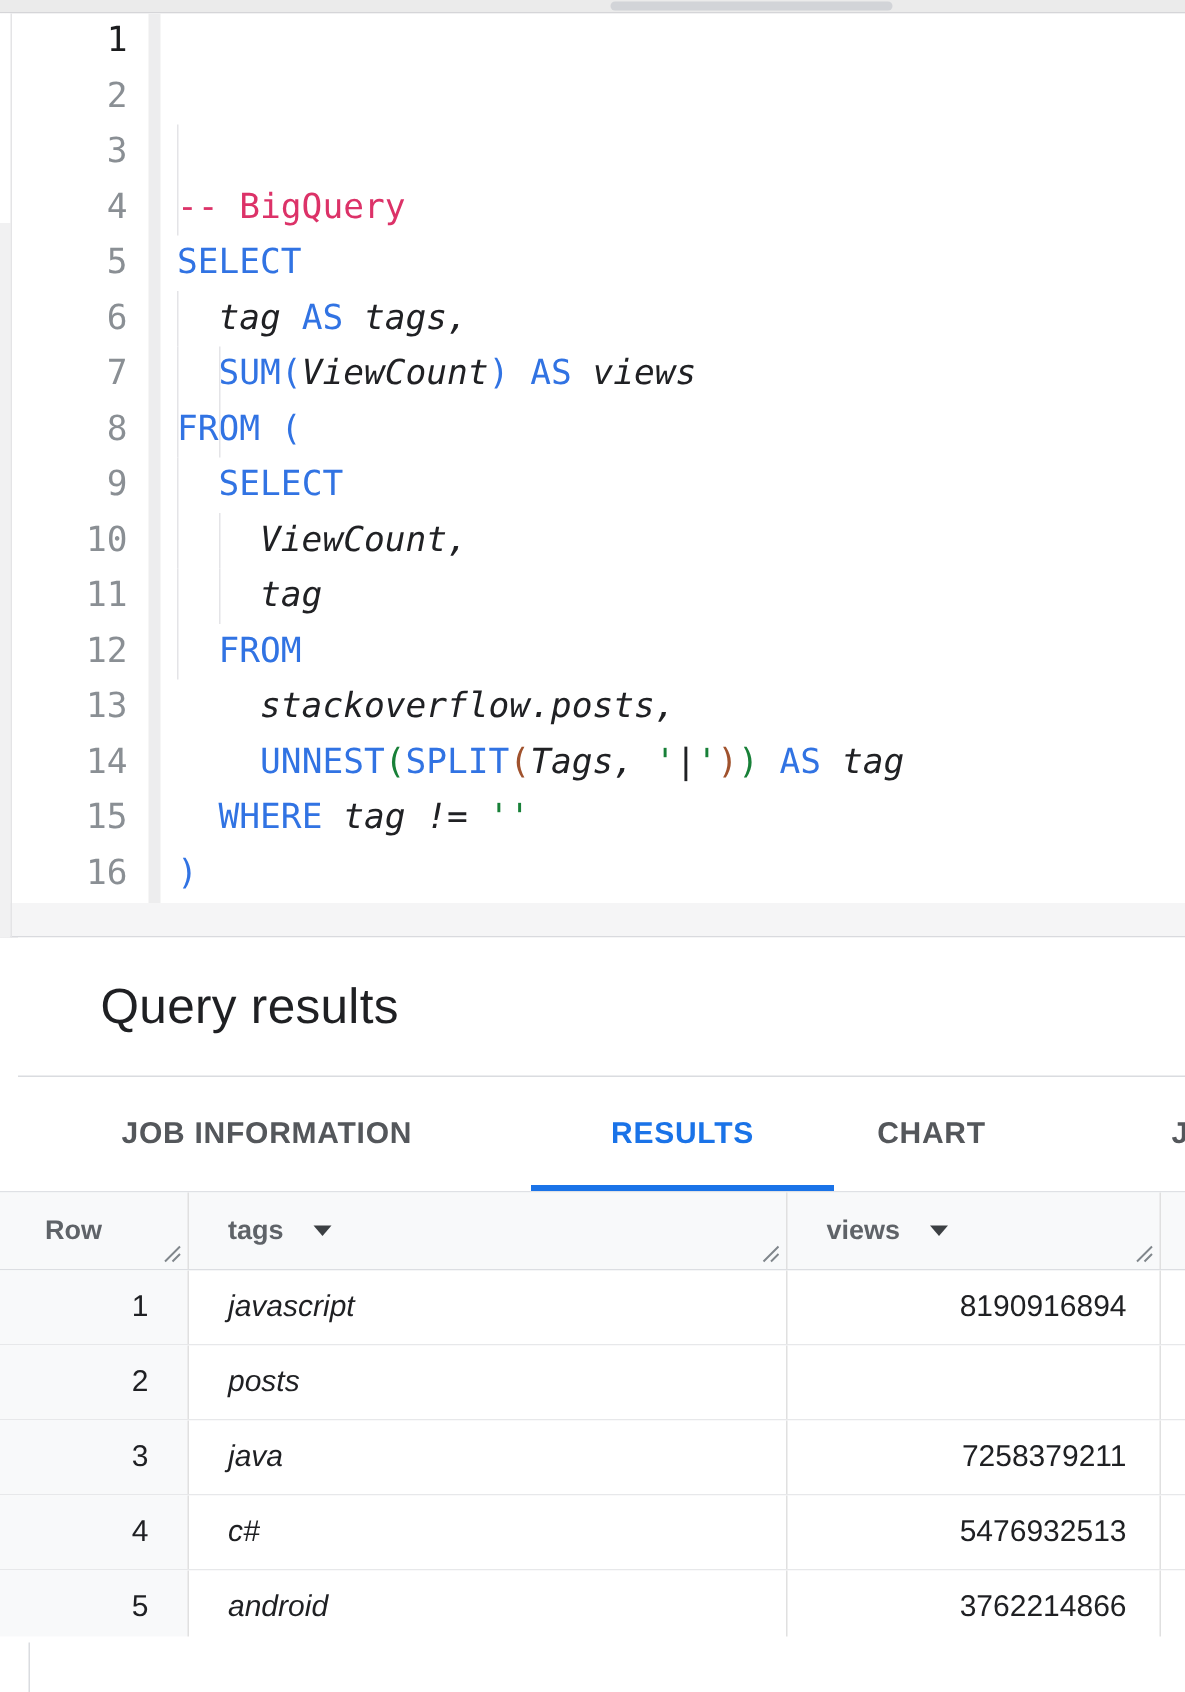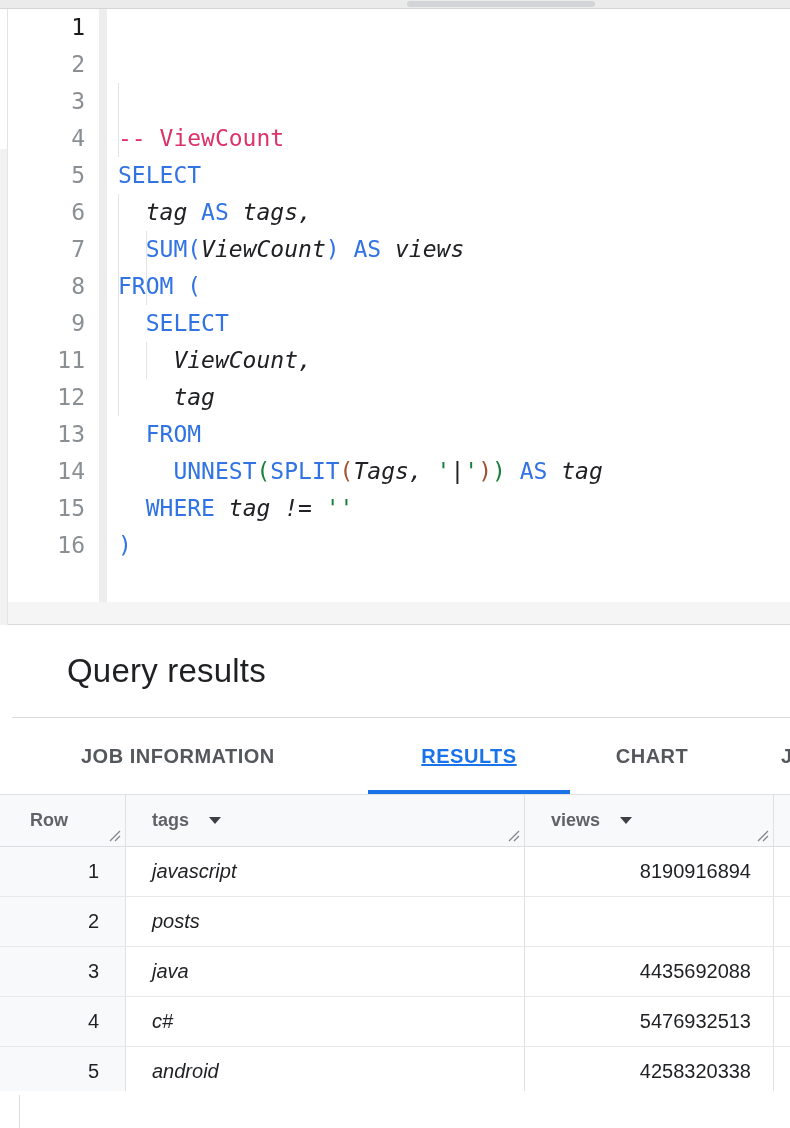--- a/index.html
+++ b/index.html
@@ -40,24 +40,24 @@
   .qr-head{position:absolute;left:12px;top:625px;width:782px;height:92px;background:#fff;
           border-bottom:1px solid #dadce0;display:flex;align-items:center;}
   .qr-head h1{margin:0 0 0 55px;font-size:33px;font-weight:400;color:#1f2023;letter-spacing:.2px;}
 
   
   .tabs{position:absolute;left:0;top:718px;width:790px;height:76px;background:#fff;
           border-bottom:1px solid #dfe1e5;}
   .tab{position:absolute;top:0;height:76px;display:flex;align-items:center;justify-content:center;
           font-size:20px;font-weight:700;letter-spacing:.5px;color:#54575b;cursor:pointer;margin-left:24px;}
   .tab-job{left:57px;}
-  .tab-results{left:344px;width:202px;color:var(--c-accent,#1a73e8);text-decoration:underline;}
+  .tab-results{left:330px;width:202px;color:var(--c-accent,#1a73e8);}
   .tab-results .underline{position:absolute;left:0;right:0;bottom:0;height:4px;
           background:var(--c-accent,#1a73e8);}
-  .tab-chart{left:563px;width:130px;}
+  .tab-chart{left:532px;width:130px;}
   .tab-js{left:757px;width:80px;justify-content:flex-start;}
 
   
   .table{position:absolute;left:0;top:795px;width:790px;}
   .thead,.tr{display:grid;grid-template-columns:126px 399px 249px 1fr;}
   .thead{height:51px;background:#f8f9fa;border-bottom:1px solid #dcdee2;}
   .tr{height:49px;background:#fff;border-bottom:1px solid #e7e8ea;}
   .th{position:relative;display:flex;align-items:center;font-size:18px;font-weight:700;
           color:#5f6368;}
   .th,.td{box-sizing:border-box;}
@@ -84,21 +84,21 @@
 
   <div class="topbar">
     <div class="pill"></div>
   </div>
 
   <div class="editor">
     <div class="gutter-band"></div>
     <div>
   <div class="code-line">
     <span class="ln active">1</span>
-    <span class="lt"><span class="t-c">-- ViewCount</span></span>
+    <span class="lt"><span class="t-c">-- BigQuery</span></span>
   </div>
 
   <div class="code-line">
     <span class="ln">2</span>
     <span class="lt"><span class="t-k">SELECT</span></span>
   </div>
 
   <div class="code-line">
     <span class="ln">3</span>
     <span class="lt"><span class="t-p">  tag </span><span class="t-k">AS</span><span class="t-p"> tags,</span></span>
@@ -127,20 +127,24 @@
   <div class="code-line">
     <span class="ln">8</span>
     <span class="lt"><span class="t-p">    tag</span></span>
   <i class="guide g0"></i><i class="guide g1"></i></div>
 
   <div class="code-line">
     <span class="ln">9</span>
     <span class="lt"><span class="t-p">  </span><span class="t-k">FROM</span></span>
   <i class="guide g0"></i></div>
 
+  <div class="code-line">
+    <span class="ln">10</span>
+    <span class="lt"><span class="t-p">    stackoverflow.posts,</span></span>
+  <i class="guide g0"></i><i class="guide g1"></i></div>
 
   <div class="code-line">
     <span class="ln">11</span>
     <span class="lt"><span class="t-p">    </span><span class="t-k">UNNEST</span><span class="t-g">(</span><span class="t-k">SPLIT</span><span class="t-o">(</span><span class="t-p">Tags, </span><span class="t-g">'</span><span class="t-p">|</span><span class="t-g">'</span><span class="t-o">)</span><span class="t-g">)</span><span class="t-p"> </span><span class="t-k">AS</span><span class="t-p"> tag</span></span>
   <i class="guide g0"></i><i class="guide g1"></i></div>
 
   <div class="code-line">
     <span class="ln">12</span>
     <span class="lt"><span class="t-p">  </span><span class="t-k">WHERE</span><span class="t-p"> tag != </span><span class="t-g">''</span></span>
   <i class="guide g0"></i></div>
@@ -224,35 +228,35 @@
 
   <div class="tr">
     <div class="td td-row">2</div>
     <div class="td td-tags">posts</div>
     <div class="td"></div>
   </div>
 
   <div class="tr">
     <div class="td td-row">3</div>
     <div class="td td-tags">java</div>
-    <div class="td td-views">4435692088</div>
+    <div class="td td-views">7258379211</div>
     <div class="td"></div>
   </div>
 
   <div class="tr">
     <div class="td td-row">4</div>
     <div class="td td-tags">c#</div>
     <div class="td td-views">5476932513</div>
     <div class="td"></div>
   </div>
 
   <div class="tr">
     <div class="td td-row">5</div>
     <div class="td td-tags">android</div>
-    <div class="td td-views">4258320338</div>
+    <div class="td td-views">3762214866</div>
     <div class="td"></div>
   </div>
 </div>
   </div>
 
   <div class="footer">
     <i class="vline"></i>
   </div>
 
 </div>

